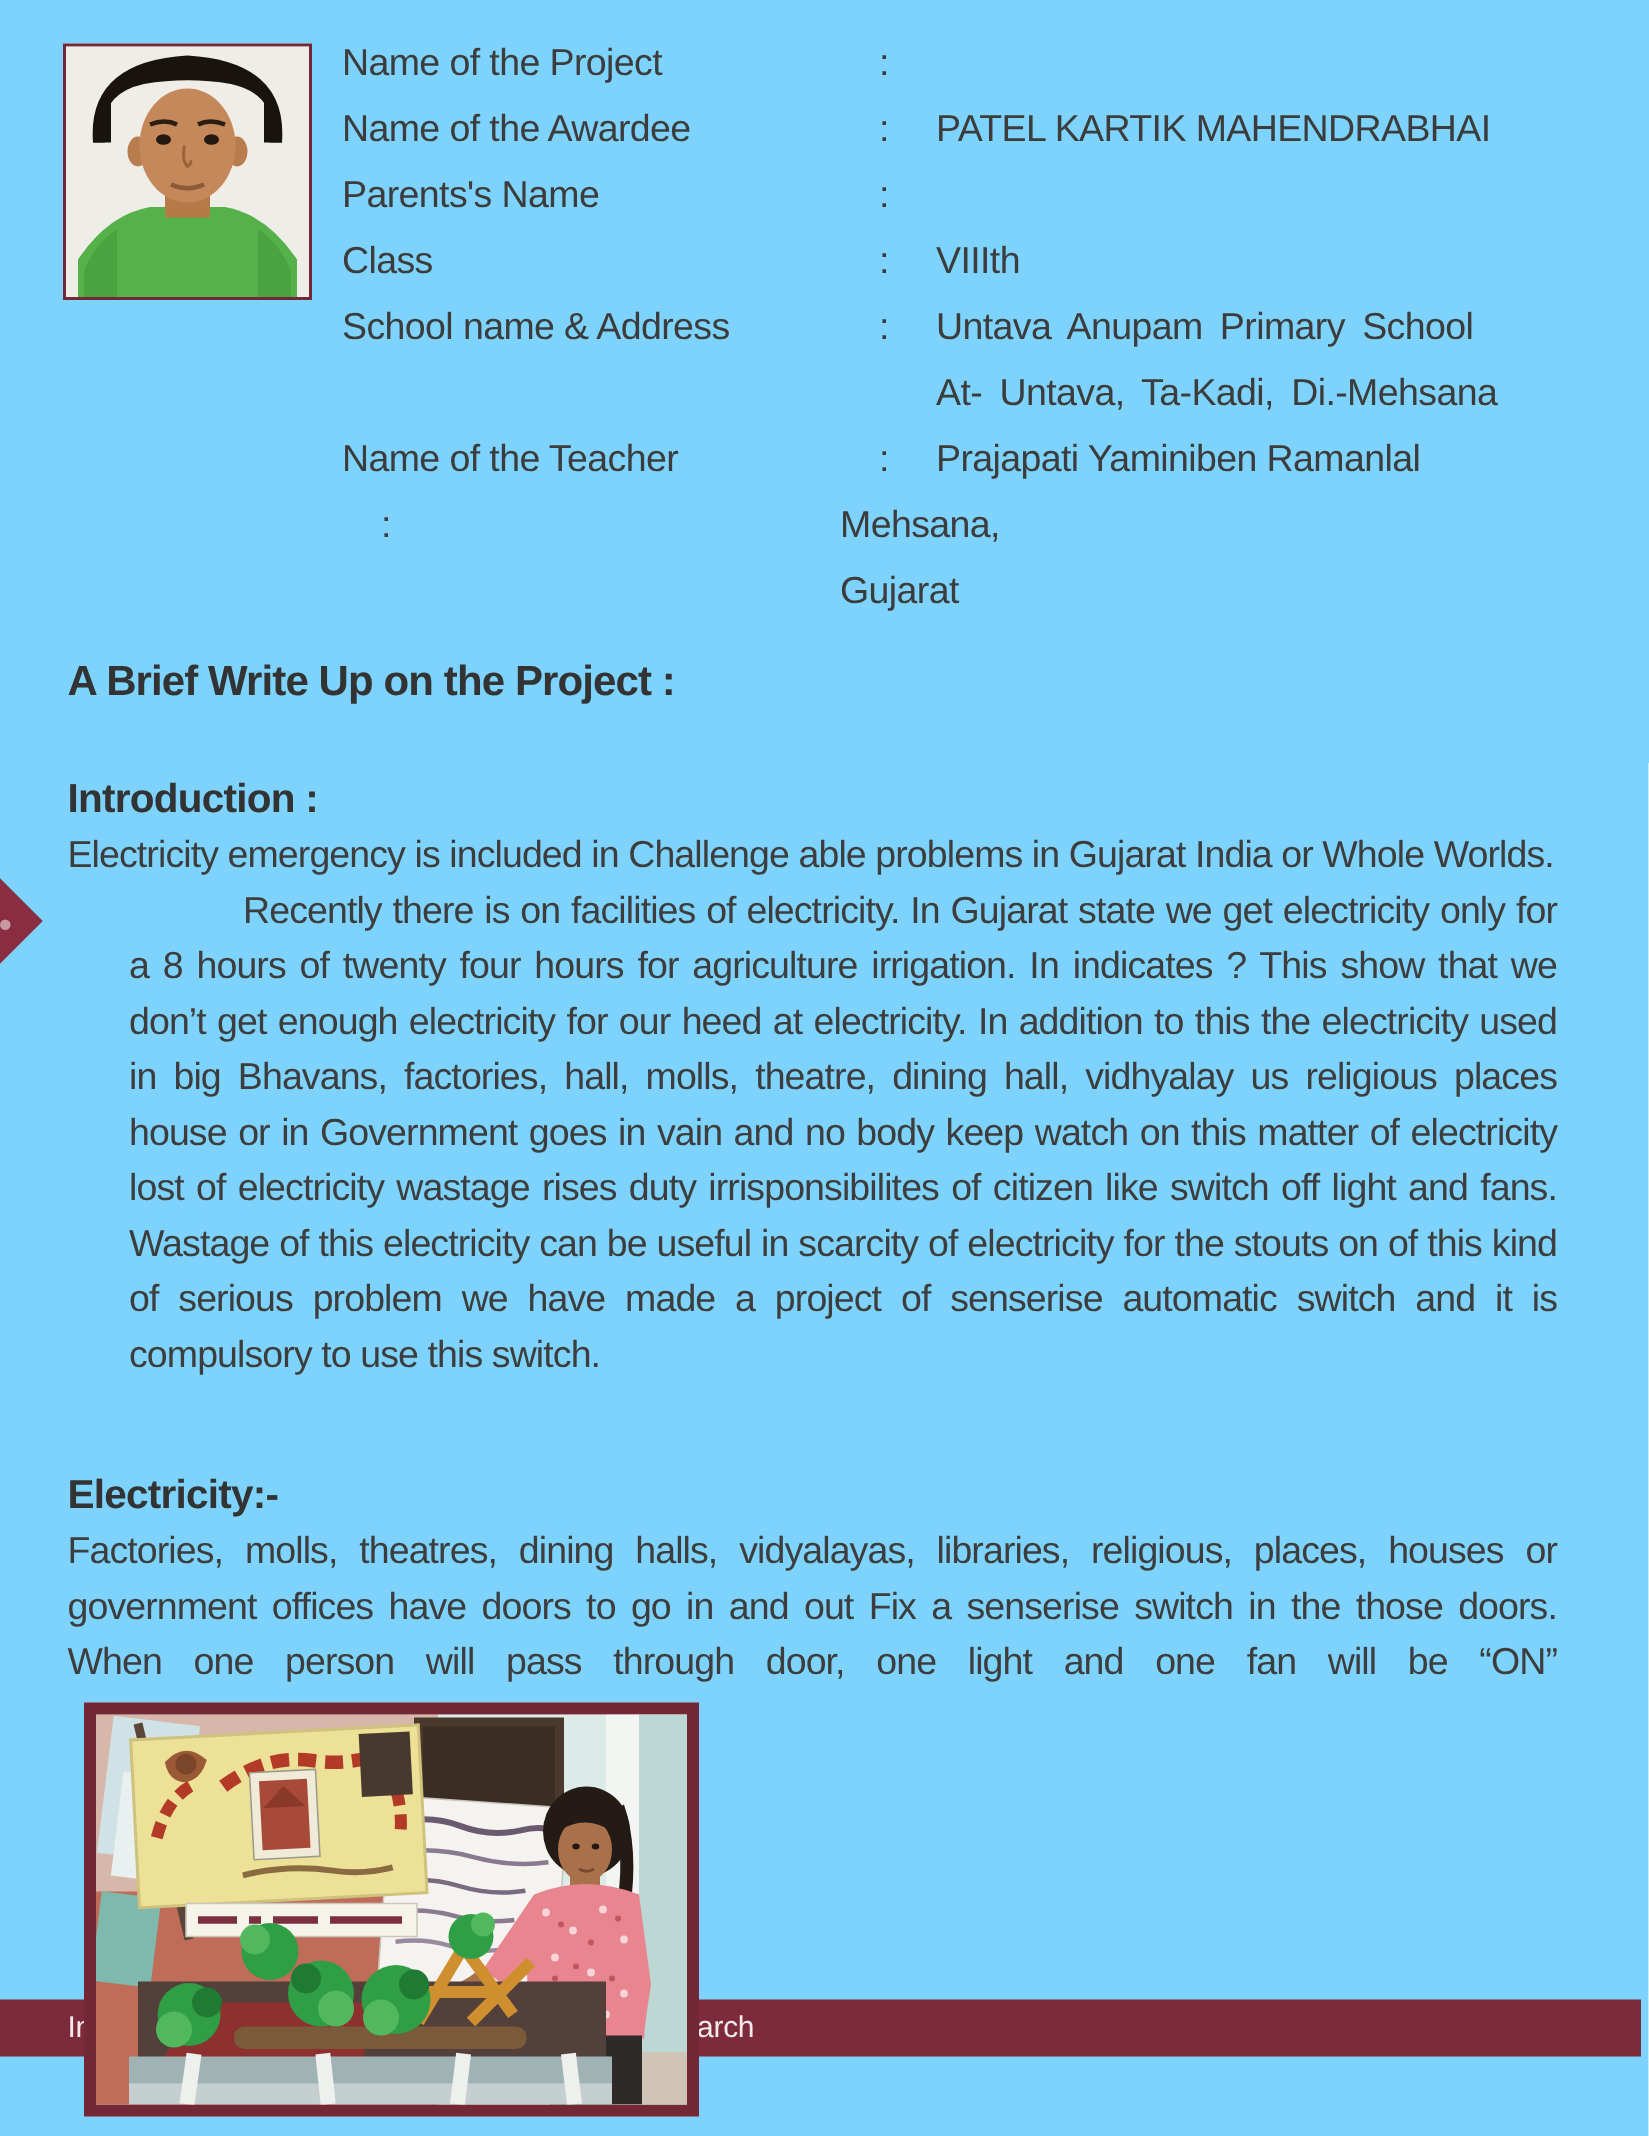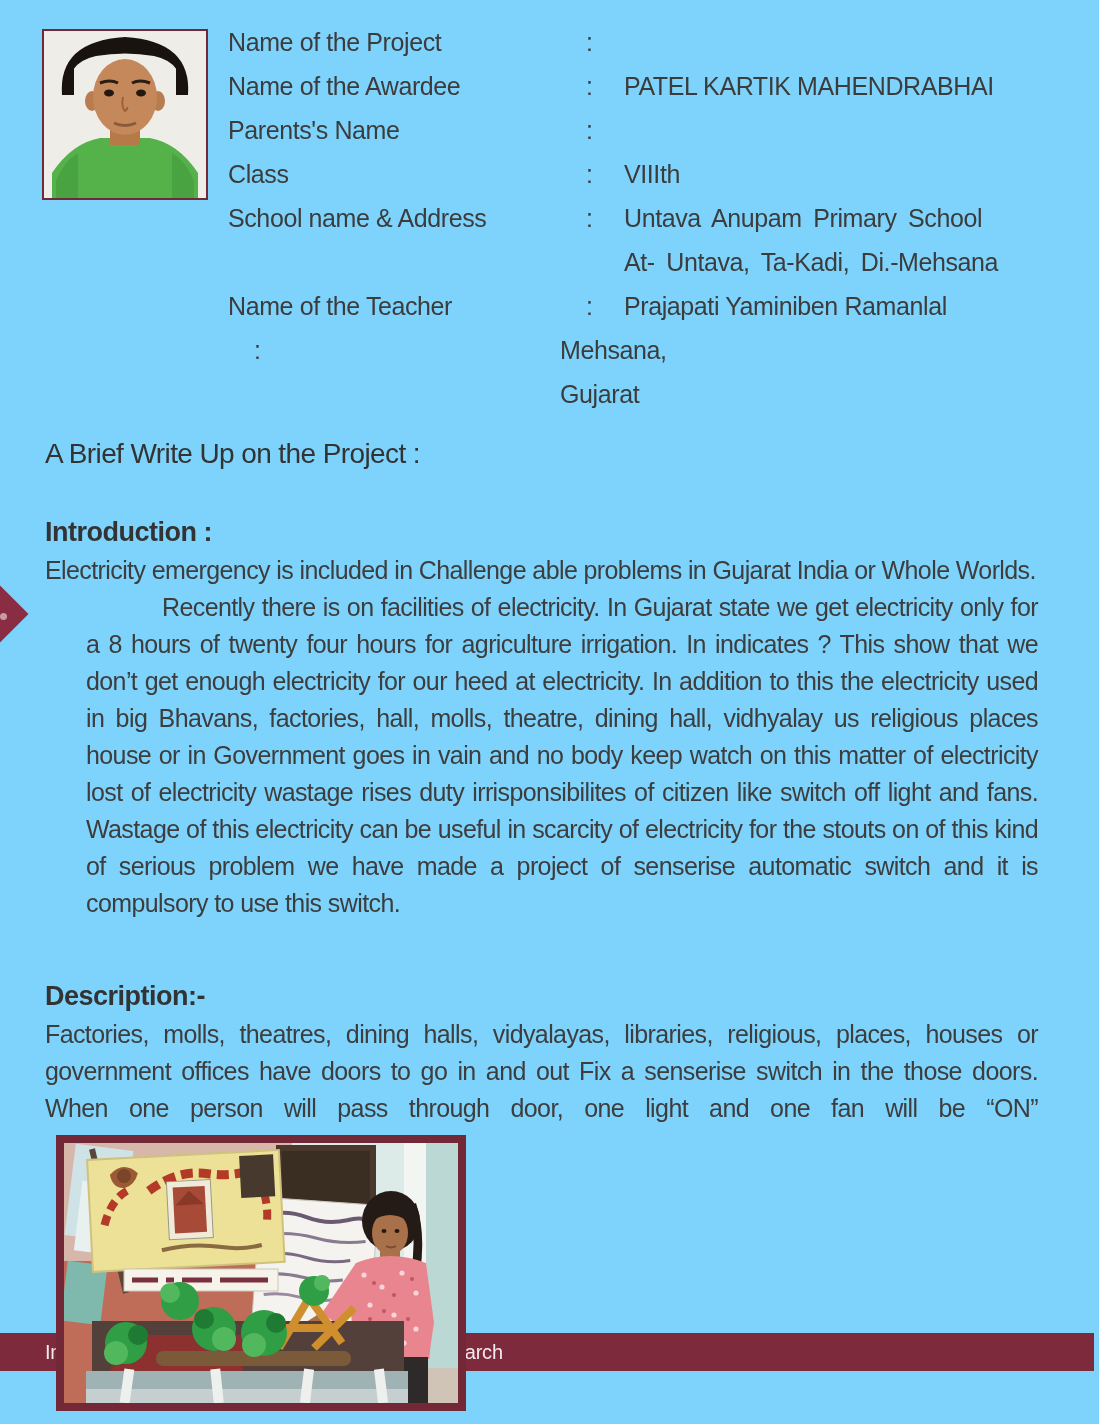--- a/index.html
+++ b/index.html
@@ -42,21 +42,21 @@
   .info-label { white-space: nowrap; }
   .info-colon { text-align: left; padding-left: 26px; }
   .info-value { white-space: pre-line; text-align: left; }
   .info-value.bold-value { font-weight: bold; color: #343434; }
   .info-value.spread { word-spacing: 5px; text-align: justify; }
 
   
   .brief-heading {
     position: absolute;
     left: 45px; top: 438px;
-    font-size: 28px; font-weight: normal;
+    font-size: 28px; font-weight: bold;
     letter-spacing: -0.6px;
     color: #333333;
   }
 
   
   .intro-section {
     position: absolute;
     left: 45px; top: 512px;
     width: 993px;
   }
@@ -200,21 +200,21 @@
 
   <div class="brief-heading">A Brief Write Up on the Project :</div>
 
   <div class="intro-section">
     <div class="section-heading">Introduction :</div>
     <p class="body-par">Electricity emergency is included  in Challenge able problems in Gujarat India or Whole Worlds.</p>
     <p class="body-par indent-first">Recently there is on facilities of electricity. In Gujarat state we get electricity only for a 8 hours of twenty four hours for agriculture  irrigation. In indicates ? This show that we don’t  get enough electricity for our heed at electricity. In addition to this the electricity used in big Bhavans, factories, hall, molls, theatre, dining hall, vidhyalay us religious places house or in Government goes in vain and  no body keep watch on this matter of electricity lost of electricity wastage rises duty irrisponsibilites of citizen like switch off light and fans. Wastage of this electricity can be useful in scarcity of electricity for the stouts on of this kind of serious problem we have made a project of senserise automatic switch and it is compulsory to use this switch.</p>
   </div>
 
   <div class="description-section">
-    <div class="section-heading">Description:-</div>
+    <div class="section-heading">Electricity:-</div>
     <p class="body-par desc-p1">Factories, molls, theatres, dining halls, vidyalayas, libraries, religious, places, houses or government offices have doors to go in and out Fix a senserise  switch in the those doors. When one person will pass through door, one light and one fan will be “ON”</p>
     <div class="wrap-row">
 
       <div class="project-photo">
         <svg viewBox="0 0 394 260">
 
           <rect x="0" y="0" width="394" height="260" fill="#d8b7ab"></rect>
           <rect x="0" y="118" width="235" height="142" fill="#bf6c58"></rect>
           <rect x="228" y="0" width="166" height="260" fill="#dcebe7"></rect>
           <rect x="340" y="0" width="22" height="200" fill="#f2f5f1"></rect>

